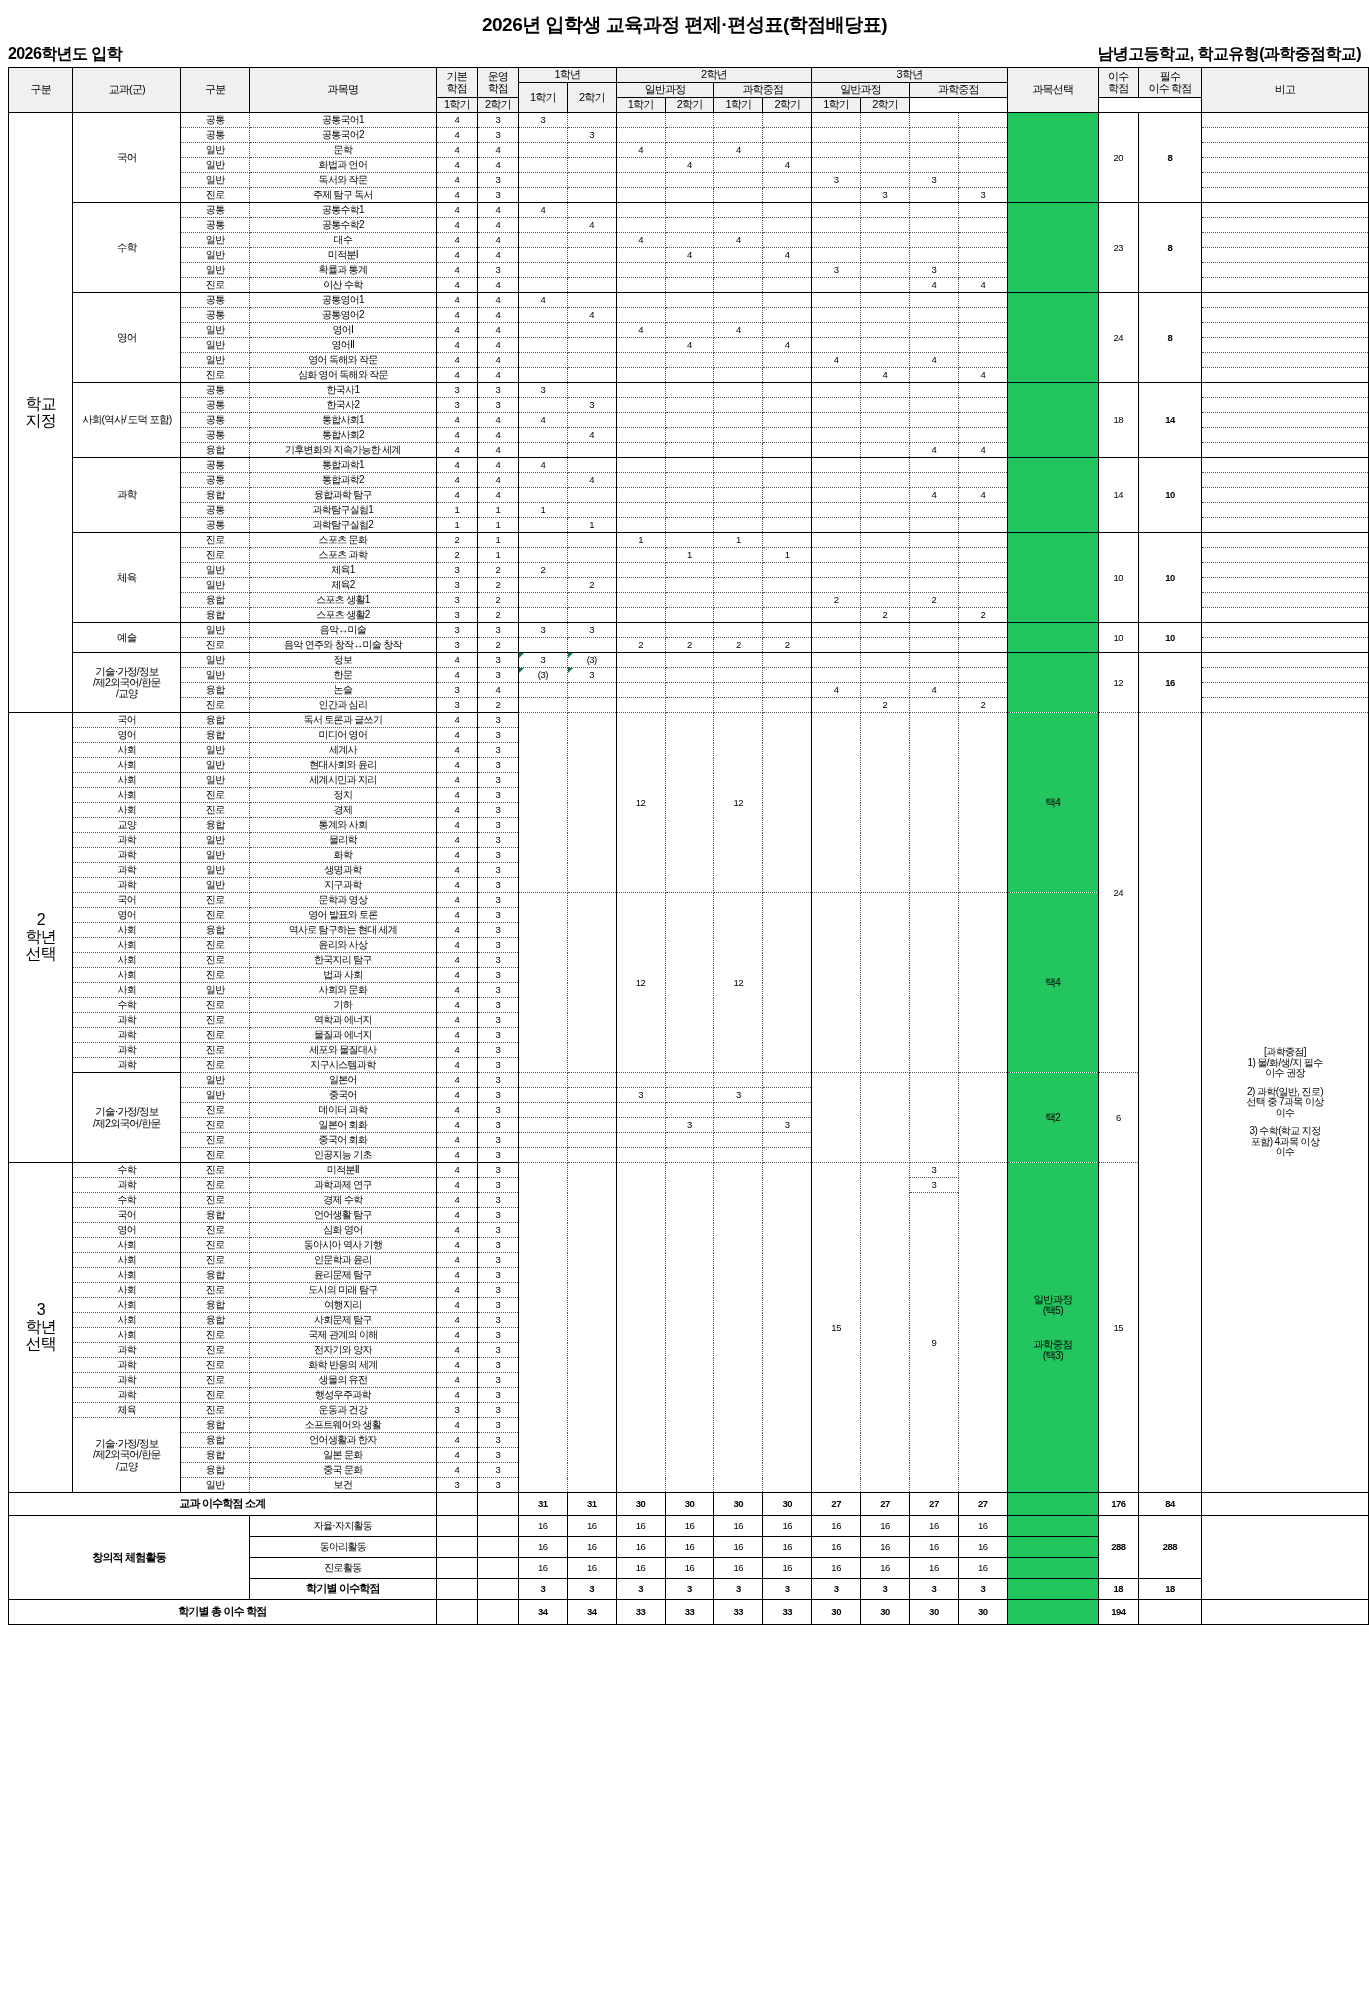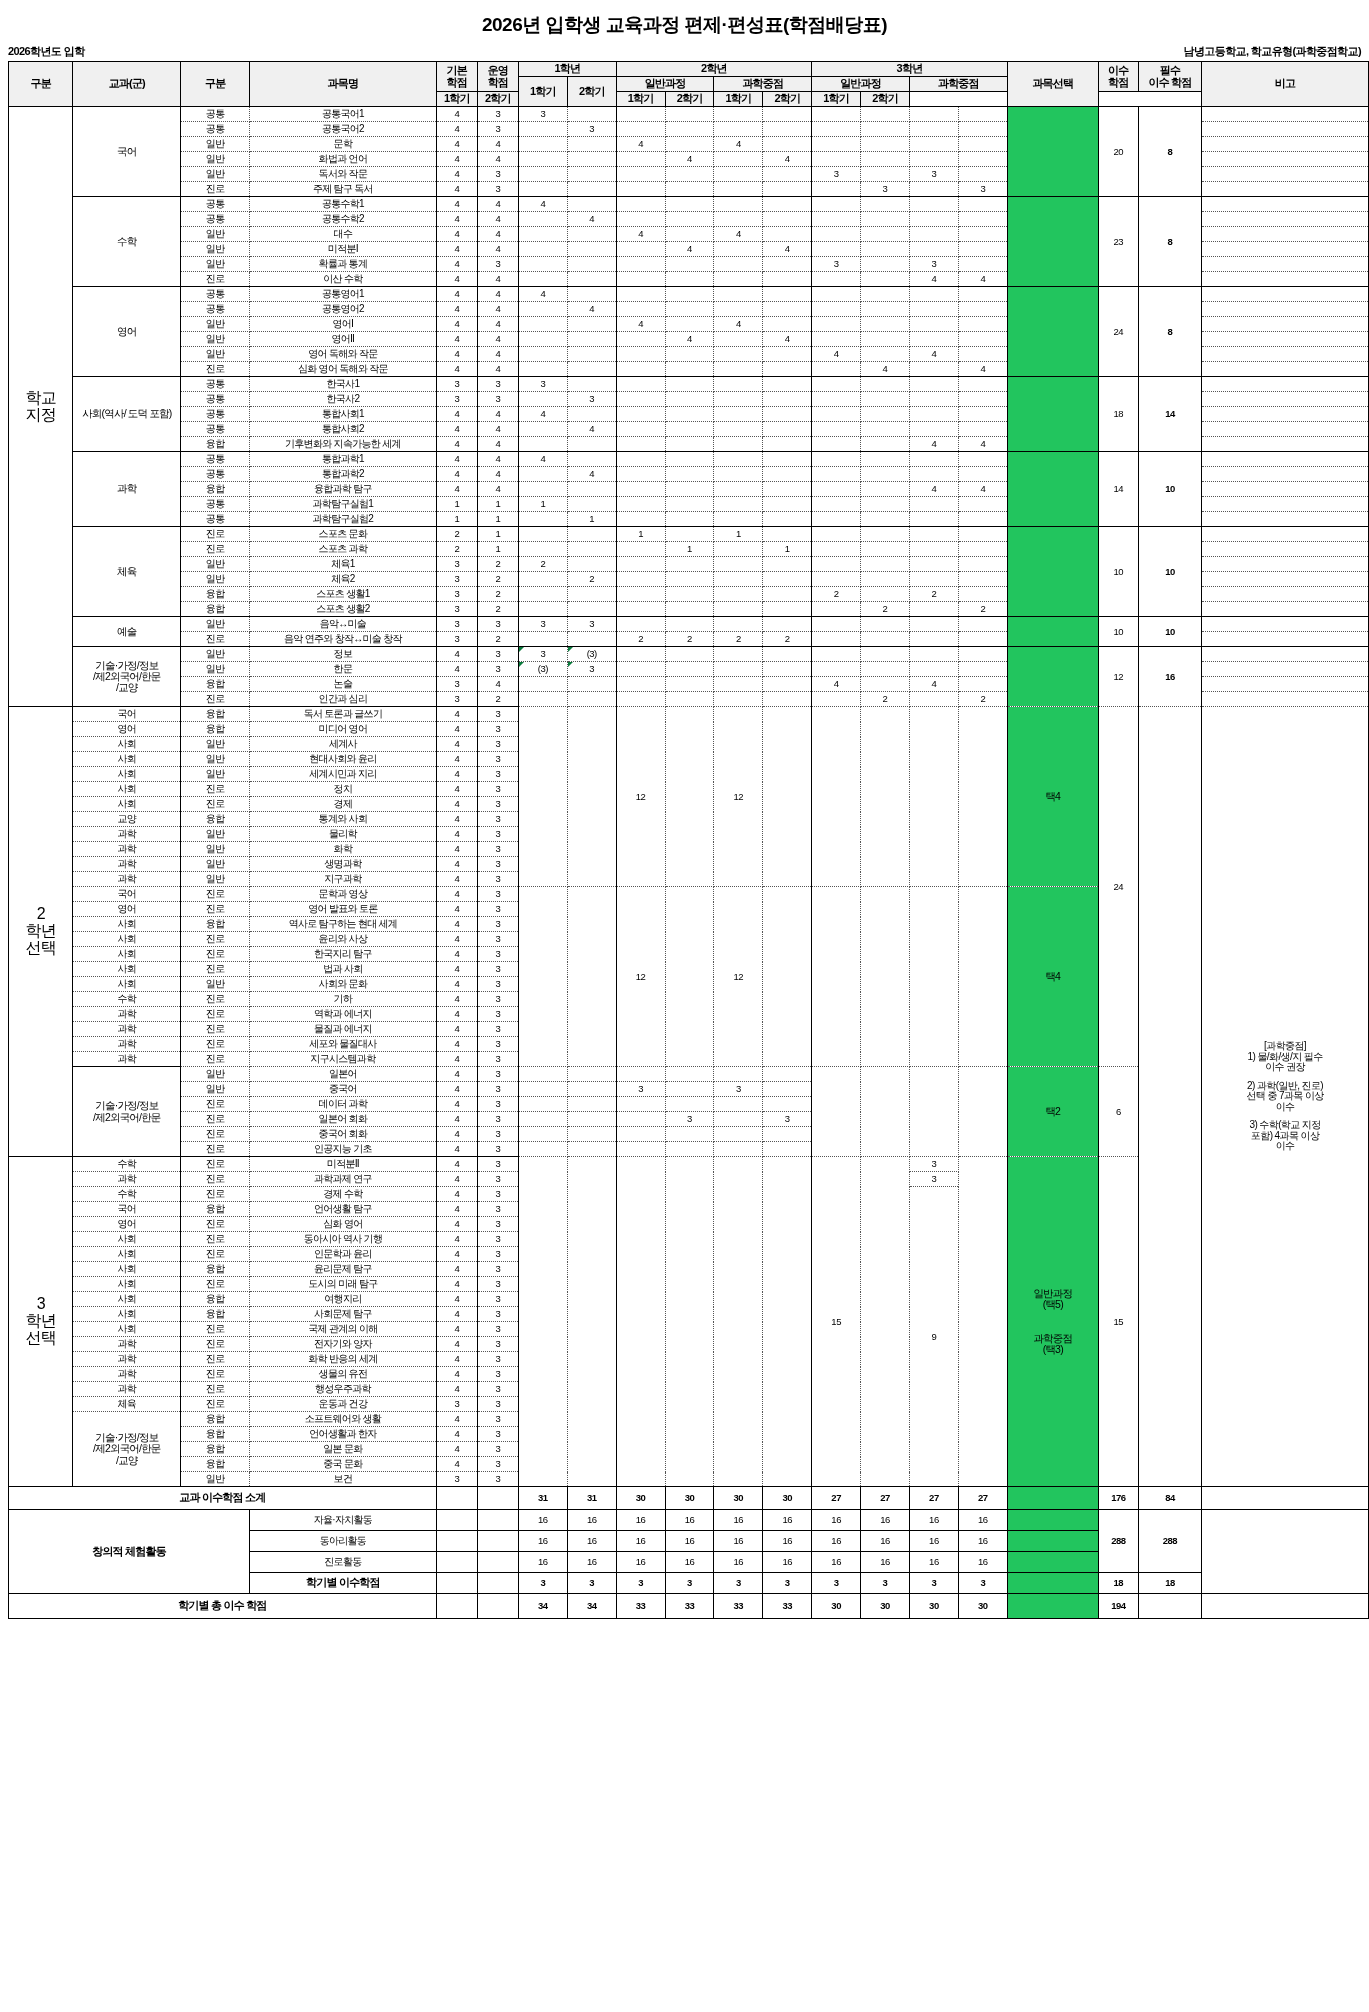--- a/index.html
+++ b/index.html
@@ -15,21 +15,21 @@
     font-size:19px;
     font-weight:bold;
     letter-spacing:-0.5px;
     padding:8px 0 6px 0;
   }
   .subhead{
     display:flex;
     justify-content:space-between;
     align-items:flex-end;
     padding:0 4px 2px 4px;
-    font-size:11px;
+    font-size:16px;
     font-weight:bold;
     letter-spacing:-0.6px;
   }
   table.grid{
     border-collapse:collapse;
     table-layout:fixed;
     width:1361px;
     margin:0 4px;
     font-size:9.5px;
     letter-spacing:-0.5px;
@@ -39,21 +39,21 @@
     padding:0;
     text-align:center;
     vertical-align:middle;
     height:14px;
     line-height:1.05;
     overflow:hidden;
     white-space:nowrap;
   }
   table.grid th{
     background:#f0f0f0;
-    font-weight:bold;
+    font-weight:normal;
     border:1px solid #000;
     font-size:11px;
     letter-spacing:-0.8px;
   }
   
   .bt{border-top:1px solid #000 !important;}
   .bl{border-left:1px solid #000 !important;}
   .br{border-right:1px solid #000 !important;}
   .solid{border:1px solid #000 !important;}
   .vsolid{border-left:1px solid #000 !important;border-right:1px solid #000 !important;}

